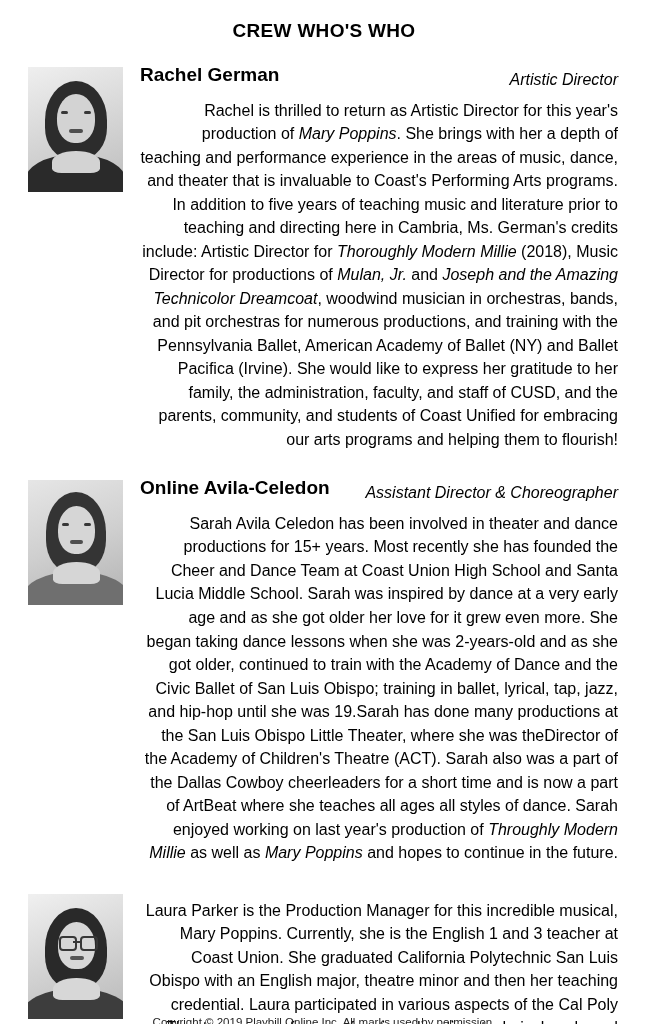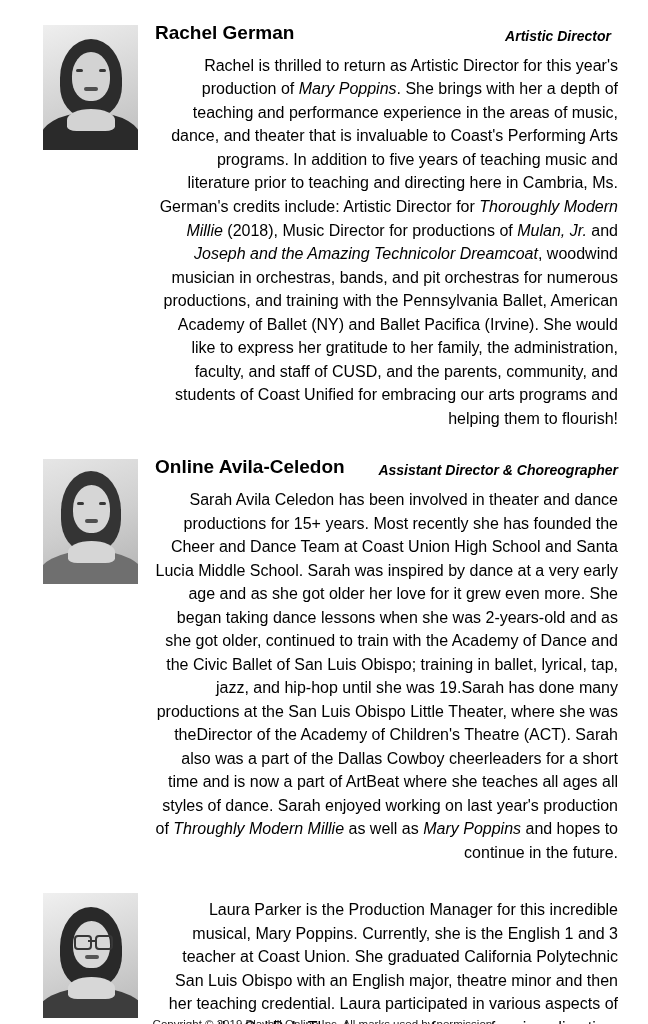--- a/index.html
+++ b/index.html
@@ -30,21 +30,21 @@
     padding: 0;
     color: #000;
   }
   .entries {
     margin-top: 22px;
   }
   .entry {
     display: flex;
     flex-direction: row;
     align-items: flex-start;
-    padding: 0 30px 0 43px;
+    padding: 0 30px 0 28px;
     margin-bottom: 26px;
   }
   .photo-col {
     width: 98px;
     flex: 0 0 98px;
     padding-top: 3px;
   }
   .photo {
     width: 95px;
     height: 125px;
@@ -88,24 +88,24 @@
     justify-content: space-between;
   }
   .person-name {
     font-size: 19px;
     font-weight: bold;
     line-height: 1.18;
     margin: 0;
     max-width: 260px;
   }
   .role {
-    font-size: 14px;
-    font-weight: bold;
+    font-size: 16px;
+    font-weight: normal;
     font-style: italic;
-    text-align: center;
+    text-align: right;
     line-height: 1.35;
     padding-top: 5px;
     white-space: pre-line;
     min-width: 120px;
   }
   .bio {
     font-size: 16px;
     line-height: 1.47;
     margin-top: 8px;
     text-align: right;
@@ -122,20 +122,21 @@
     text-align: center;
     font-size: 11.5px;
     color: #222;
   }
 </style>
 </head>
 <body>
 
 <div class="page">
 
+  <h1 class="page-title">CREW WHO'S WHO</h1>
 
   <div class="entries">
 
     <div class="entry">
       <div class="photo-col">
         <div class="photo">
           <div class="bg" style="background:linear-gradient(160deg,#efefef 0%,#d8d8d8 45%,#bdbdbd 100%);"></div>
           <div class="body" style="left:-4px;top:88px;width:103px;height:60px;background:#2a2a2a;"></div>
           <div class="hair" style="left:17px;top:14px;width:62px;height:78px;"></div>
           <div class="head" style="left:29px;top:27px;width:38px;height:49px;background:#d9d2cc;"></div>

